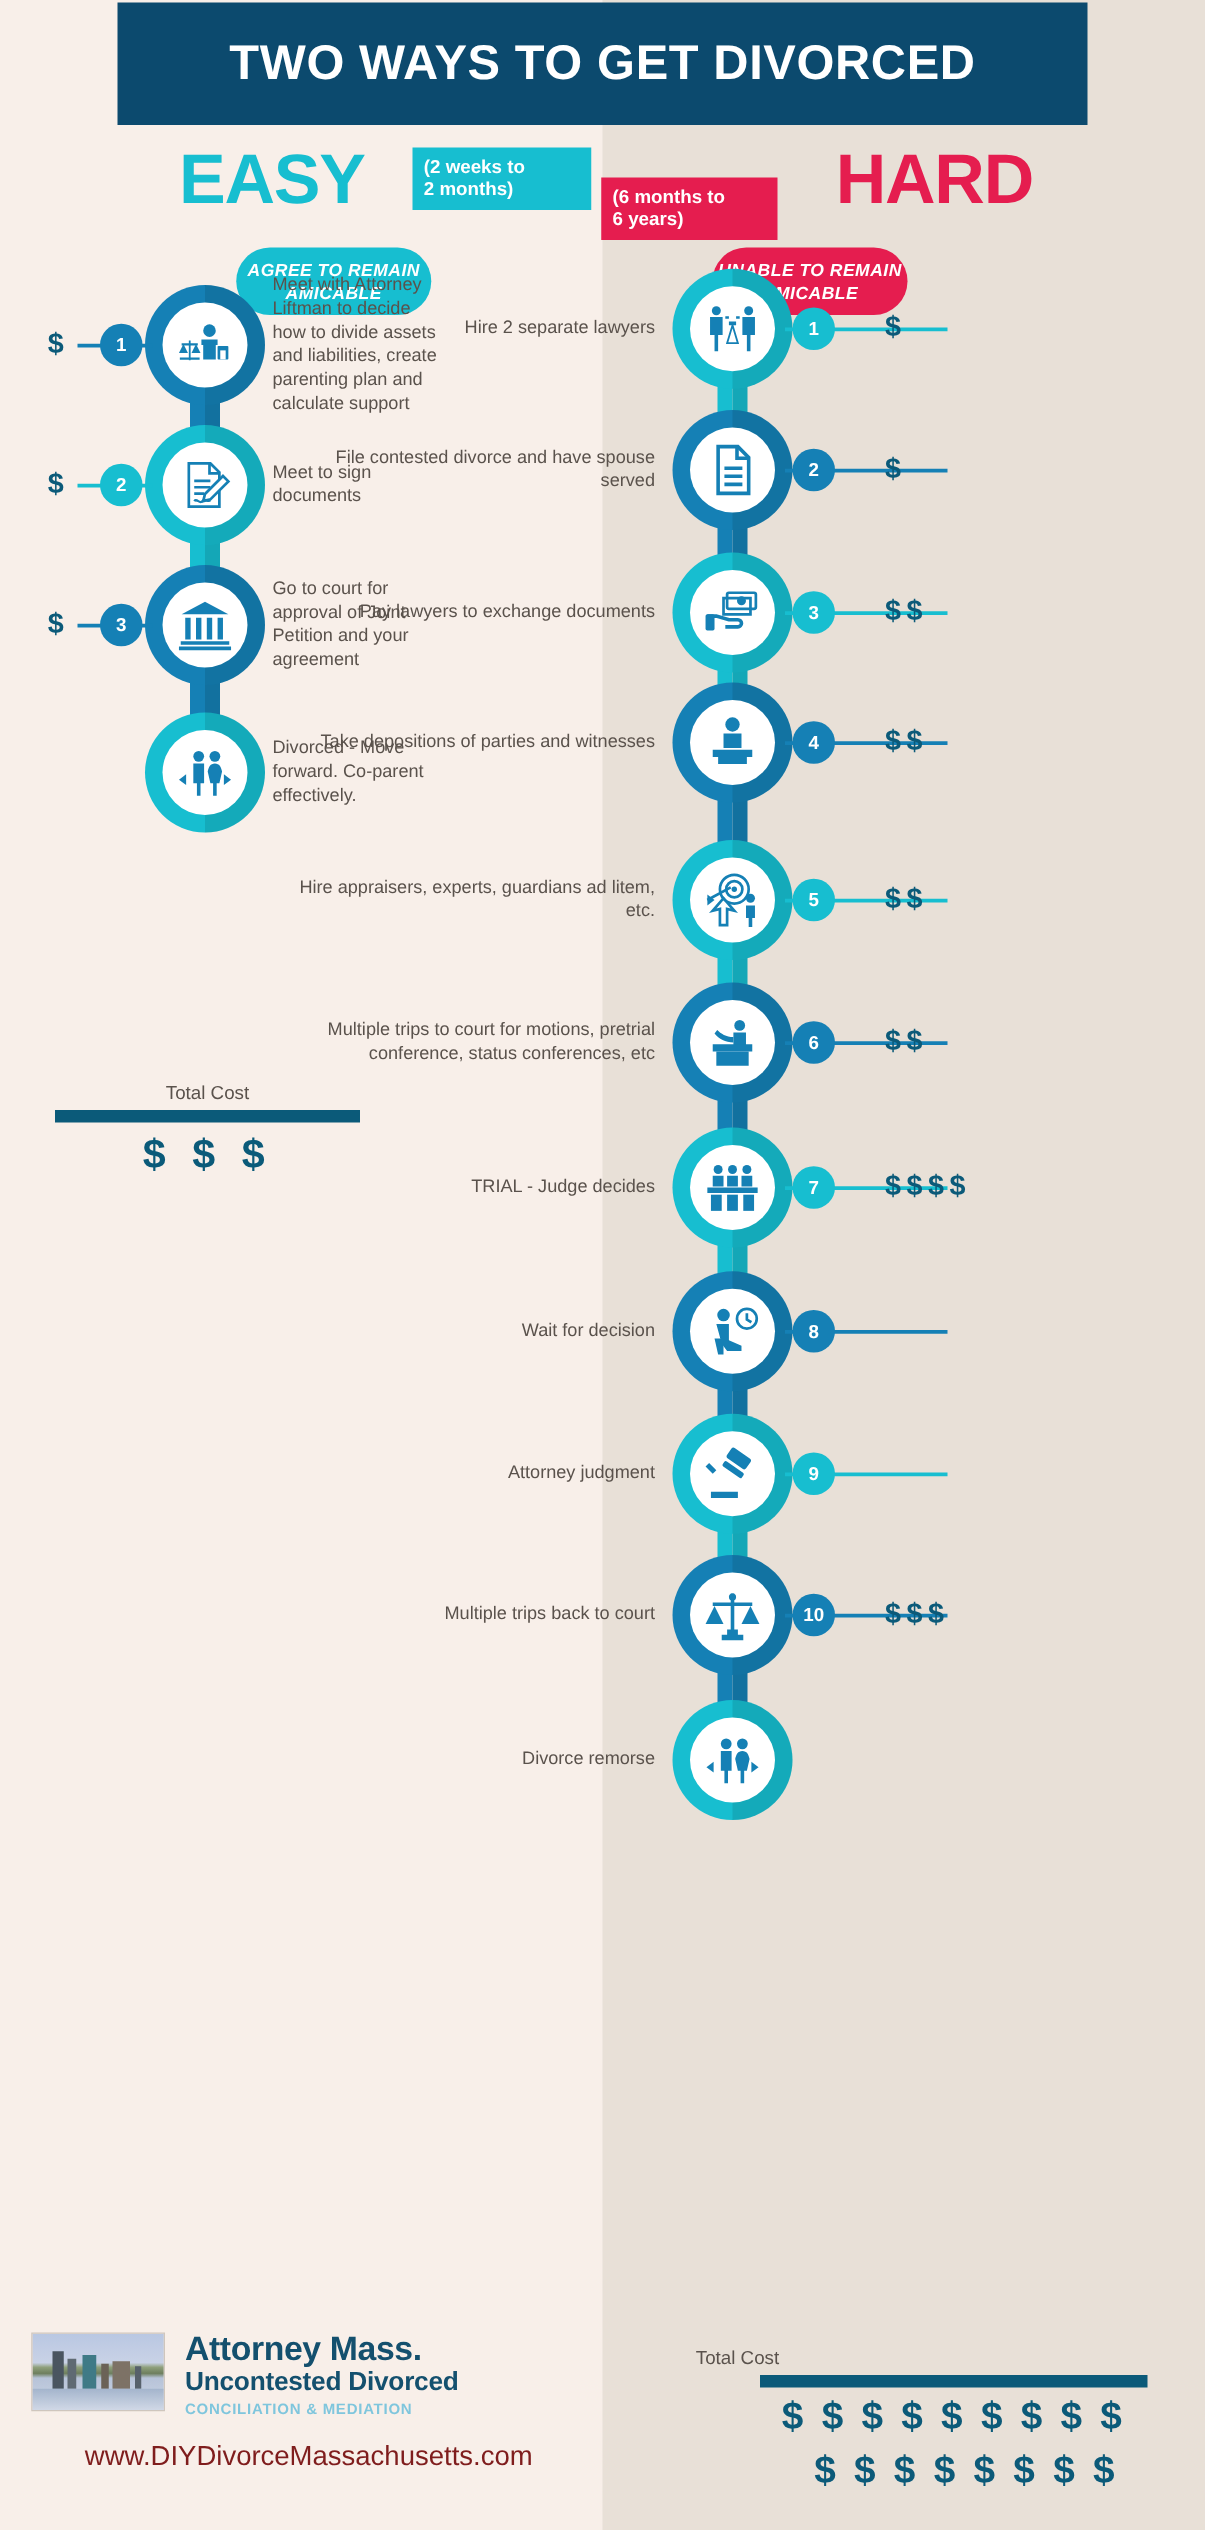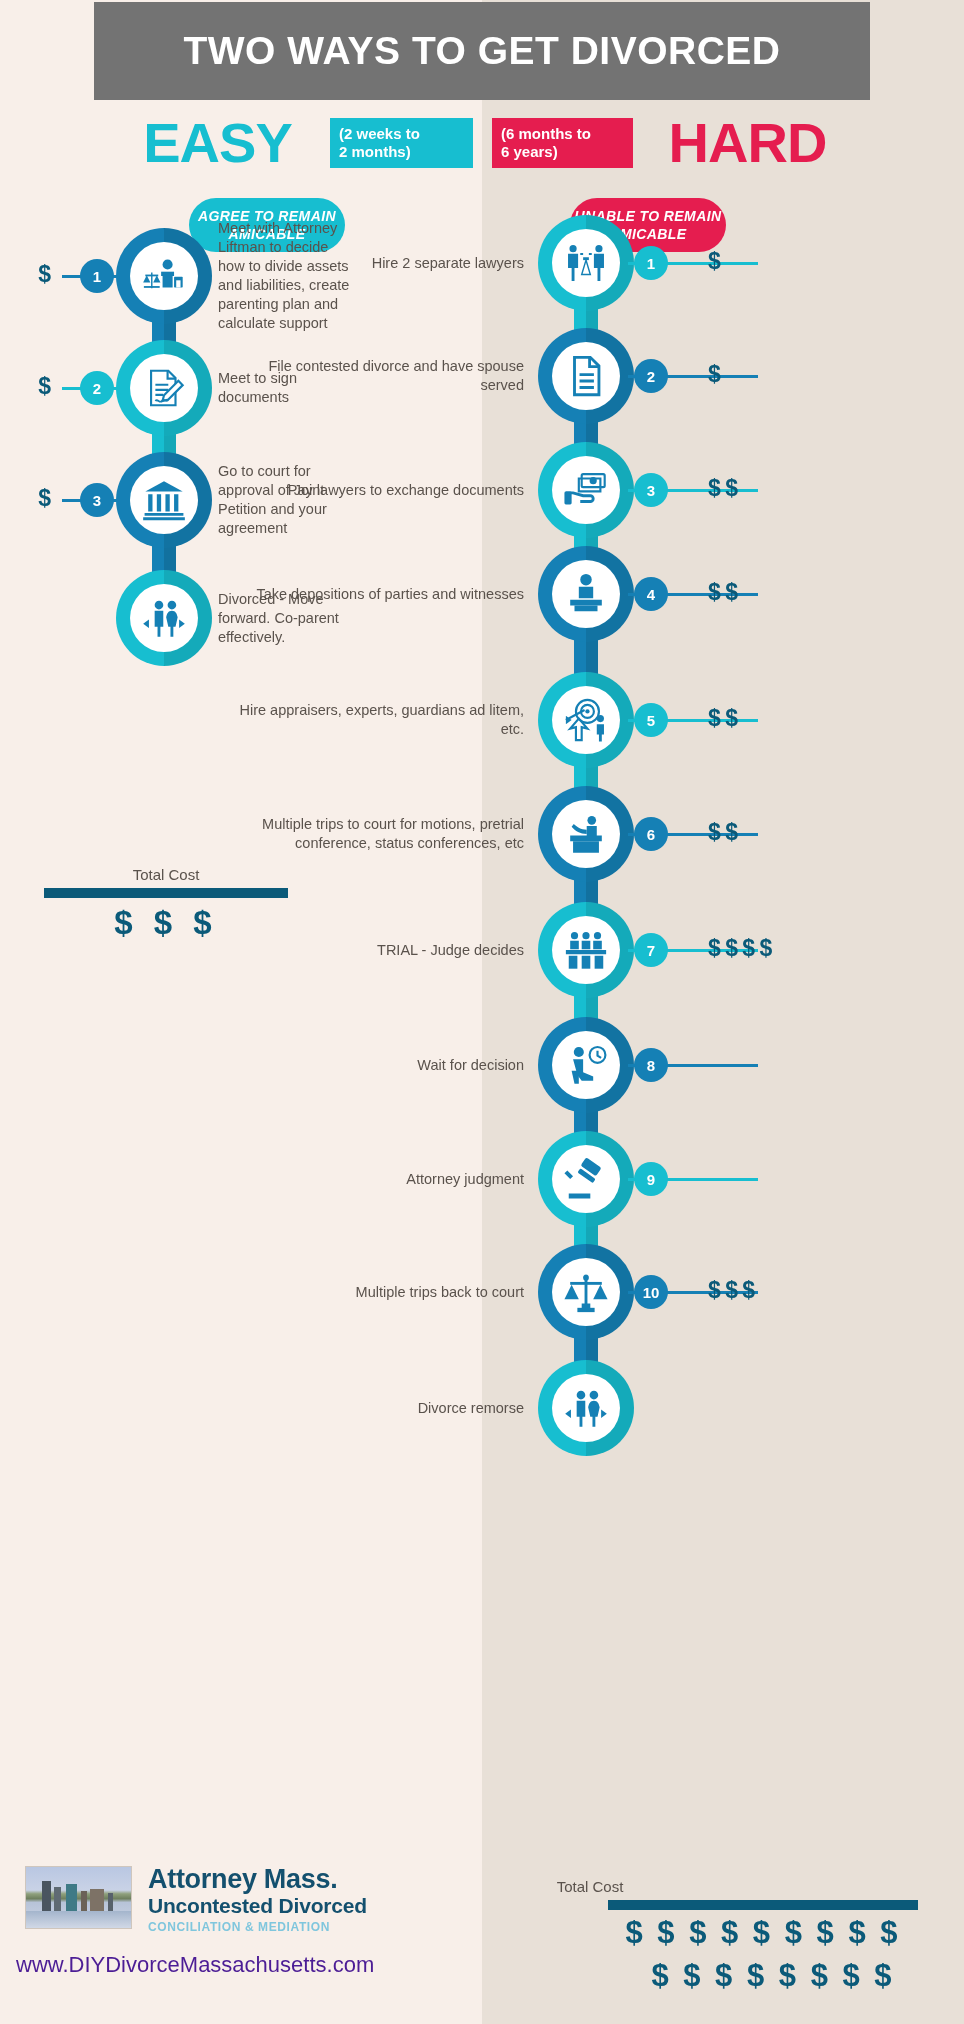--- a/index.html
+++ b/index.html
@@ -7,21 +7,21 @@
     width:964px;height:2024px;position:relative;overflow:hidden;
     font-family:"Liberation Sans", sans-serif;
     background:#f7efe9;
   }
   .bg-left{position:absolute;left:0;top:0;width:482px;height:2024px;background:#f8efe9;}
   .bg-right{position:absolute;left:482px;top:0;width:482px;height:2024px;background:#e8e0d7;}
 
   
   .title-bar{
     position:absolute;left:94px;top:2px;width:776px;height:98px;
-    background:#737373;display:flex;align-items:center;justify-content:center;
+    background:#0c4a6e;display:flex;align-items:center;justify-content:center;
   }
   .title-bar .t{
     color:#ffffff;font-size:39px;font-weight:bold;letter-spacing:0.5px;
     font-family:"Liberation Sans", sans-serif;
   }
   .easy-word{
     position:absolute;left:110px;top:112px;width:215px;height:62px;
     color:#17bed0;font-size:56px;font-weight:bold;line-height:62px;text-align:center;
     letter-spacing:-1px;
   }
@@ -29,21 +29,21 @@
     position:absolute;left:640px;top:112px;width:215px;height:62px;
     color:#e51d4f;font-size:56px;font-weight:bold;line-height:62px;text-align:center;
     letter-spacing:-1px;
   }
   .chip{
     position:absolute;top:118px;height:50px;display:flex;flex-direction:column;
     justify-content:center;color:#fff;font-size:15px;font-weight:bold;line-height:18px;
     padding-left:9px;box-sizing:border-box;
   }
   .chip-easy{left:330px;width:143px;background:#17bed0;}
-  .chip-hard{left:492px;width:141px;background:#e51d4f;}
+  .chip-hard{left:481px;width:141px;background:#e51d4f;margin-top:24px;}
 
   .pill{
     position:absolute;height:54px;border-radius:27px;color:#fff;
     display:flex;align-items:center;justify-content:center;text-align:center;
     font-size:14px;font-weight:bold;line-height:18px;letter-spacing:0.4px;font-style:italic;
   }
   .pill-easy{left:189px;top:198px;width:156px;background:#17bed0;}
   .pill-hard{left:570px;top:198px;width:156px;background:#e51d4f;}
 
   
@@ -104,21 +104,21 @@
   .logo-img .sk2{position:absolute;left:28px;top:20px;width:7px;height:24px;background:#5f6a73;}
   .logo-img .sk3{position:absolute;left:40px;top:17px;width:11px;height:27px;background:#3f7a86;}
   .logo-img .sk4{position:absolute;left:55px;top:24px;width:6px;height:20px;background:#6b6257;}
   .logo-img .sk5{position:absolute;left:64px;top:22px;width:14px;height:22px;background:#7d7266;}
   .logo-img .sk6{position:absolute;left:82px;top:26px;width:5px;height:18px;background:#57616b;}
   .logo-img .refl{position:absolute;left:0;top:44px;width:105px;height:18px;background:linear-gradient(#9fb1c9,#d4dbe8);opacity:.85;}
 
   .logo-l1{position:absolute;left:148px;top:1864px;color:#14506e;font-size:27px;font-weight:bold;letter-spacing:-0.3px;}
   .logo-l2{position:absolute;left:148px;top:1894px;color:#14506e;font-size:21px;font-weight:bold;letter-spacing:-0.2px;}
   .logo-l3{position:absolute;left:148px;top:1920px;color:#7fc6dd;font-size:12px;font-weight:bold;letter-spacing:0.6px;}
-  .site{position:absolute;left:16px;top:1952px;width:430px;color:#4c1d95;font-size:22px;}
+  .site{position:absolute;left:32px;top:1952px;width:430px;text-align:center;color:#7f1d1d;font-size:22px;}
 </style>
 </head>
 <body>
 
 <div class="bg-left"></div>
 <div class="bg-right"></div>
 
 <div class="title-bar">
   <div class="t">TWO WAYS TO GET DIVORCED</div>
 </div>

